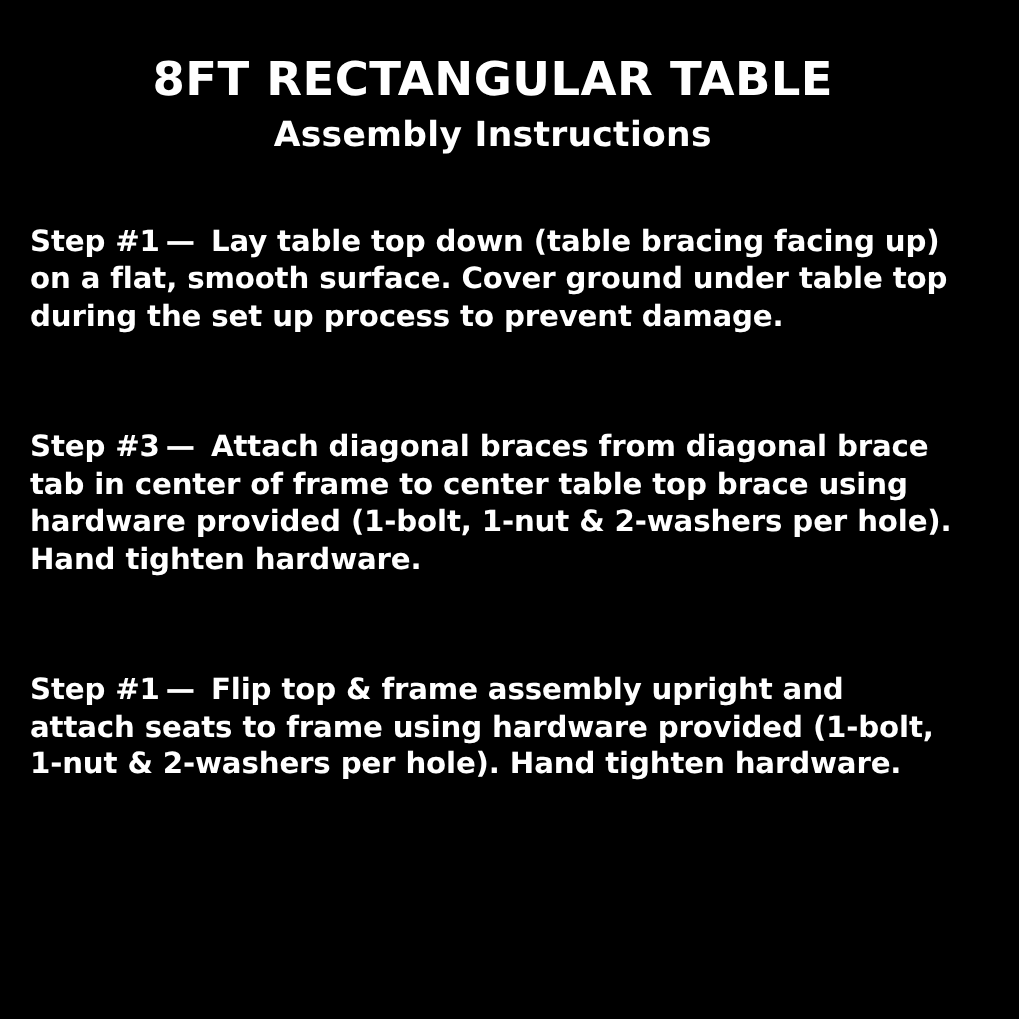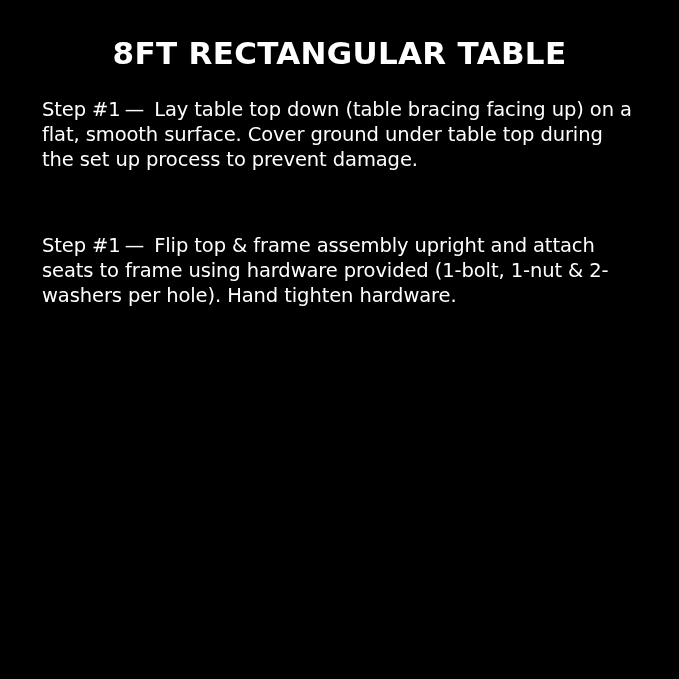--- a/index.html
+++ b/index.html
@@ -11,21 +11,21 @@
     height: 679px;
     background: #000000;
     font-family: "DejaVu Sans", sans-serif;
     color: #ffffff;
     overflow: hidden;
   }
   .page {
     width: 679px;
     height: 584px;
     box-sizing: border-box;
-    padding: 36px 42px 20px 42px;
+    padding: 36px 42px 20px 20px;
     display: flex;
     flex-direction: column;
   }
   .title {
     text-align: center;
     font-size: 31px;
     font-weight: bold;
     letter-spacing: 0.3px;
     line-height: 1.1;
     margin: 0 0 8px 0;
@@ -38,45 +38,49 @@
     line-height: 1.1;
     margin: 0 0 26px 0;
   }
   .steps {
     display: flex;
     flex-direction: column;
     gap: 23px;
   }
   .step {
     font-size: 19.5px;
-    font-weight: normal;
+    font-weight: bold;
     line-height: 1.28;
     letter-spacing: -0.1px;
     text-align: left;
   }
   .step-label {
     white-space: nowrap;
   }
   .dash {
     padding: 0 4px;
   }
 </style>
 </head>
 <body>
 
 <div class="page">
 
   <h1 class="title">8FT RECTANGULAR TABLE</h1>
+  <h2 class="subtitle">Assembly Instructions</h2>
 
   <div class="steps">
 
     <p class="step">
       <span class="step-label">Step #1</span><span class="dash">—</span> <span>Lay table top down (table bracing facing up) on a flat, smooth surface. Cover ground under table top during the set up process to prevent damage.</span>
     </p>
 
 
+    <p class="step">
+      <span class="step-label">Step #3</span><span class="dash">—</span> <span>Attach diagonal braces from diagonal brace tab in center of frame to center table top brace using hardware provided (1-bolt, 1-nut &amp; 2-washers per hole). Hand tighten hardware.</span>
+    </p>
 
     <p class="step">
       <span class="step-label">Step #1</span><span class="dash">—</span> <span>Flip top &amp; frame assembly upright and attach seats to frame using hardware provided (1-bolt, 1-nut &amp; 2-washers per hole). Hand tighten hardware.</span>
     </p>
 
   </div>
 </div>
 
 </body></html>

